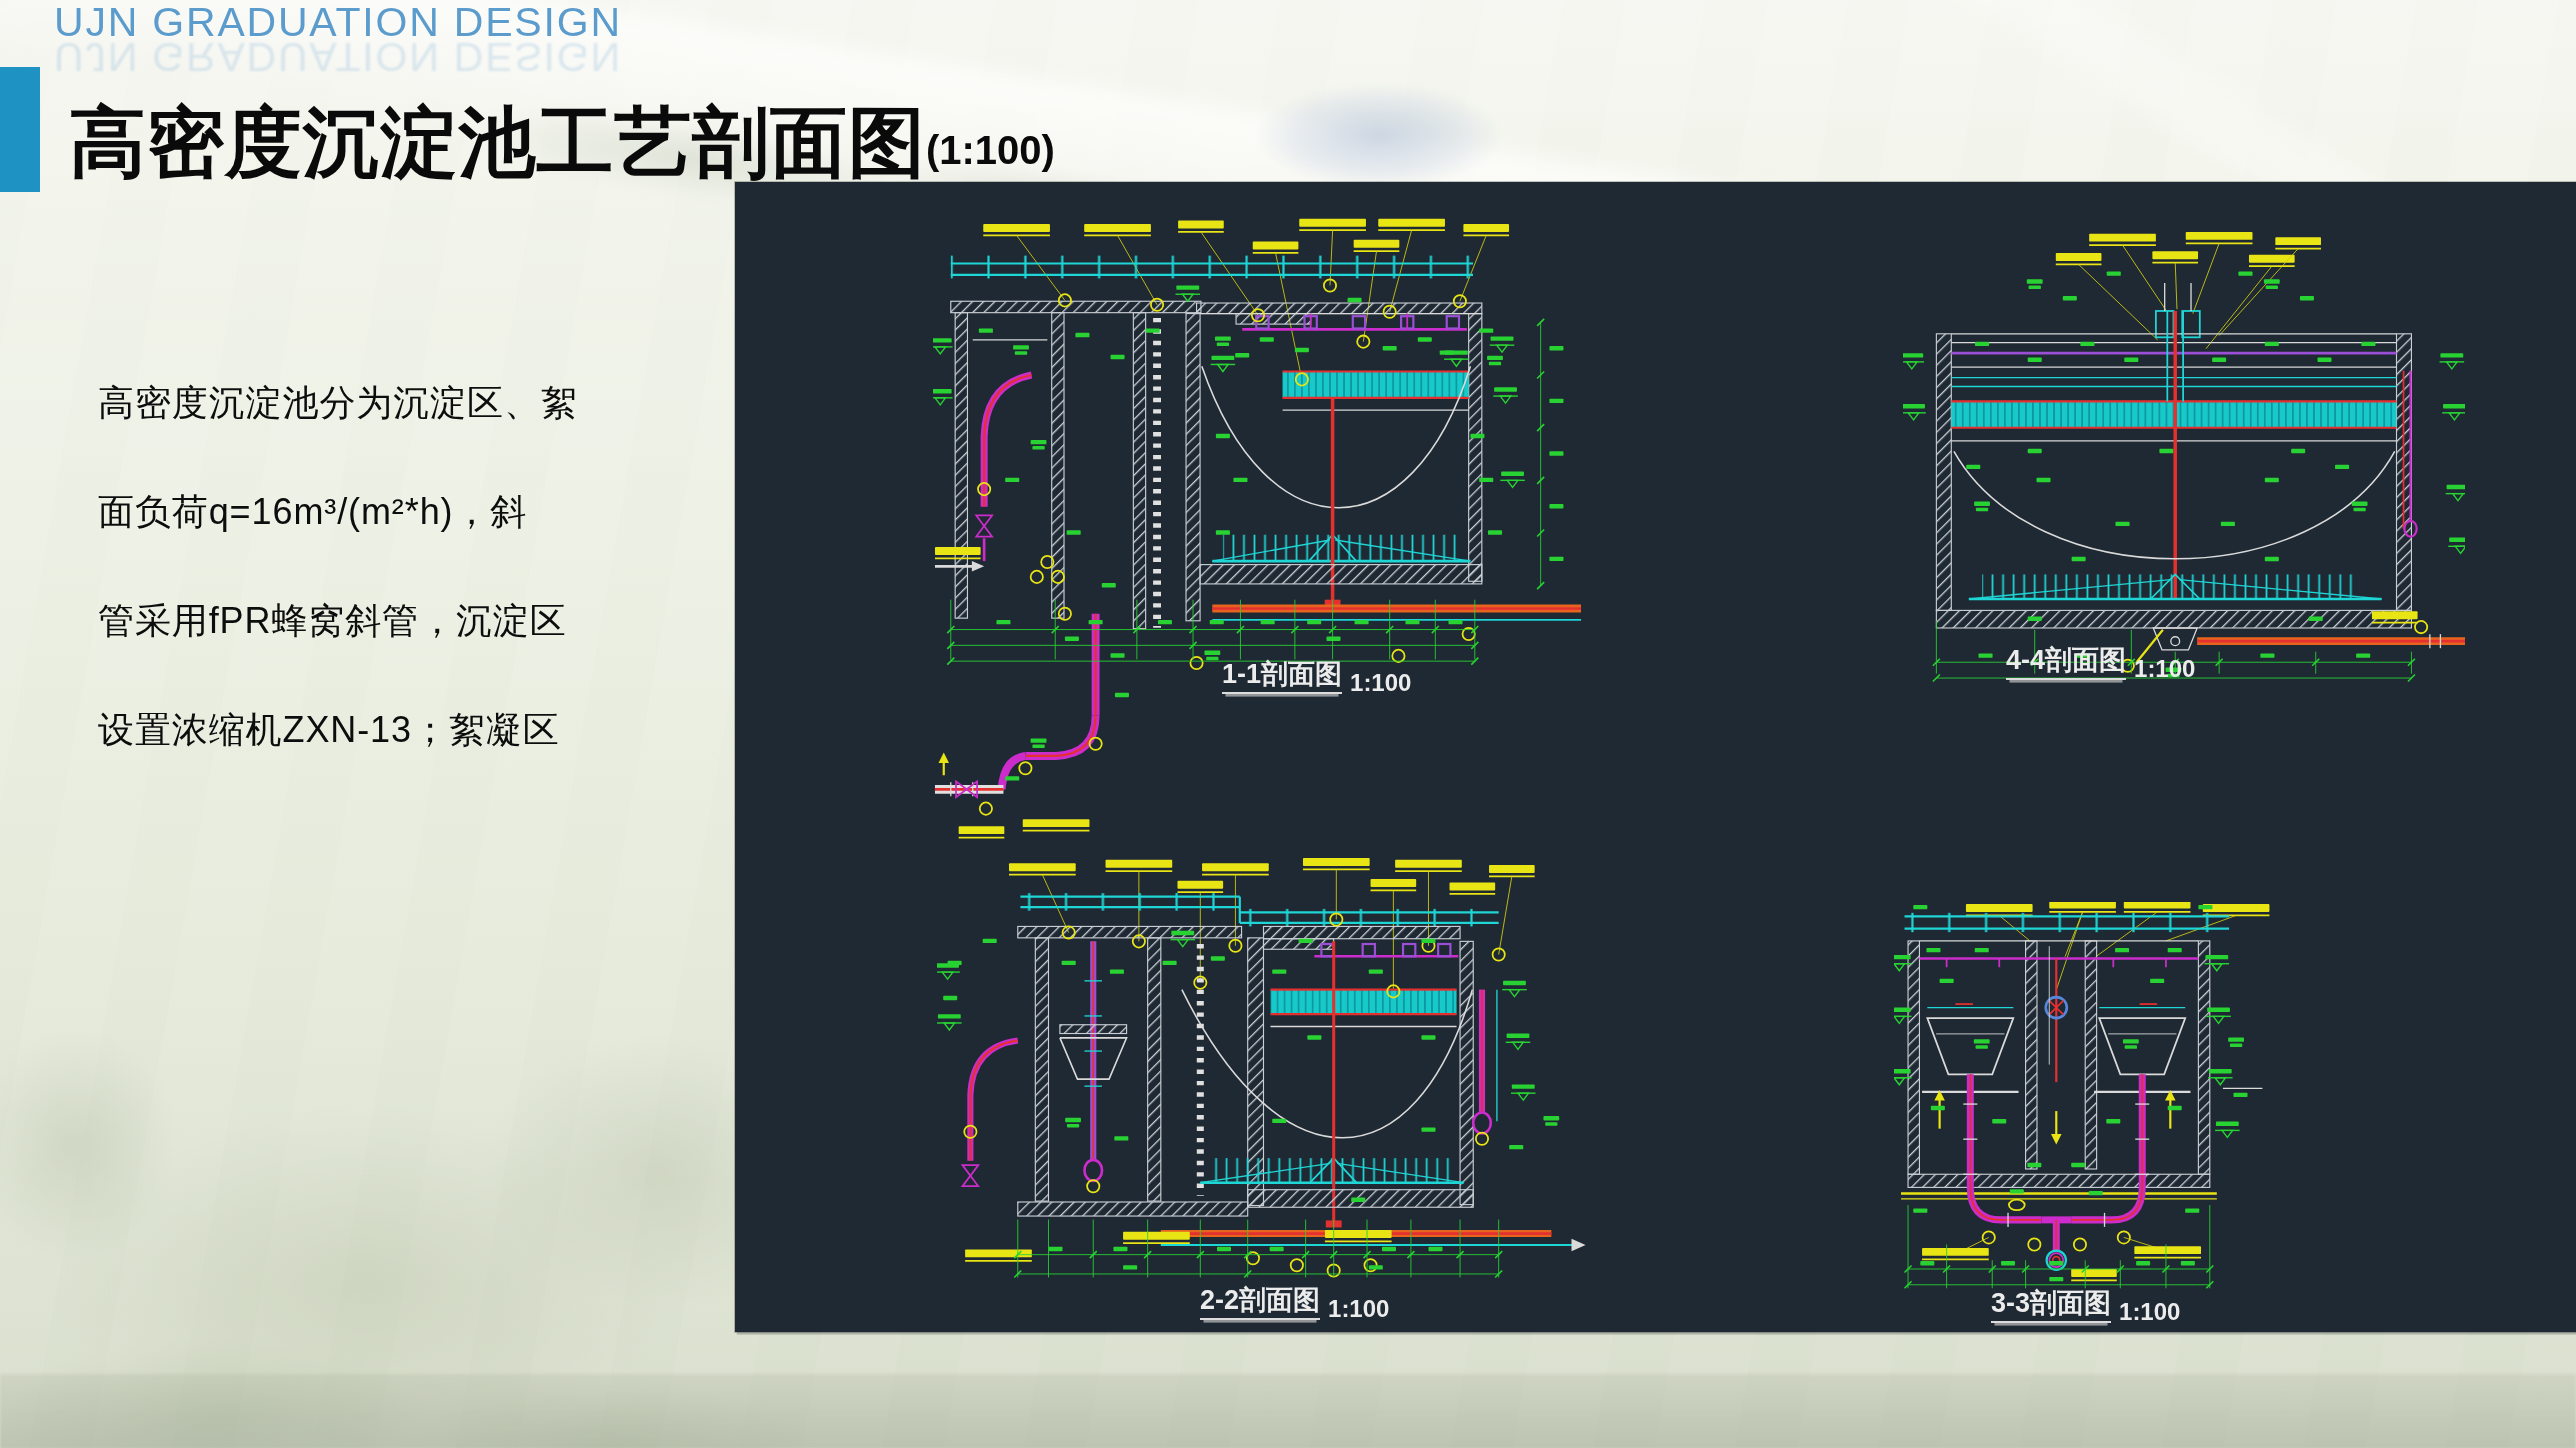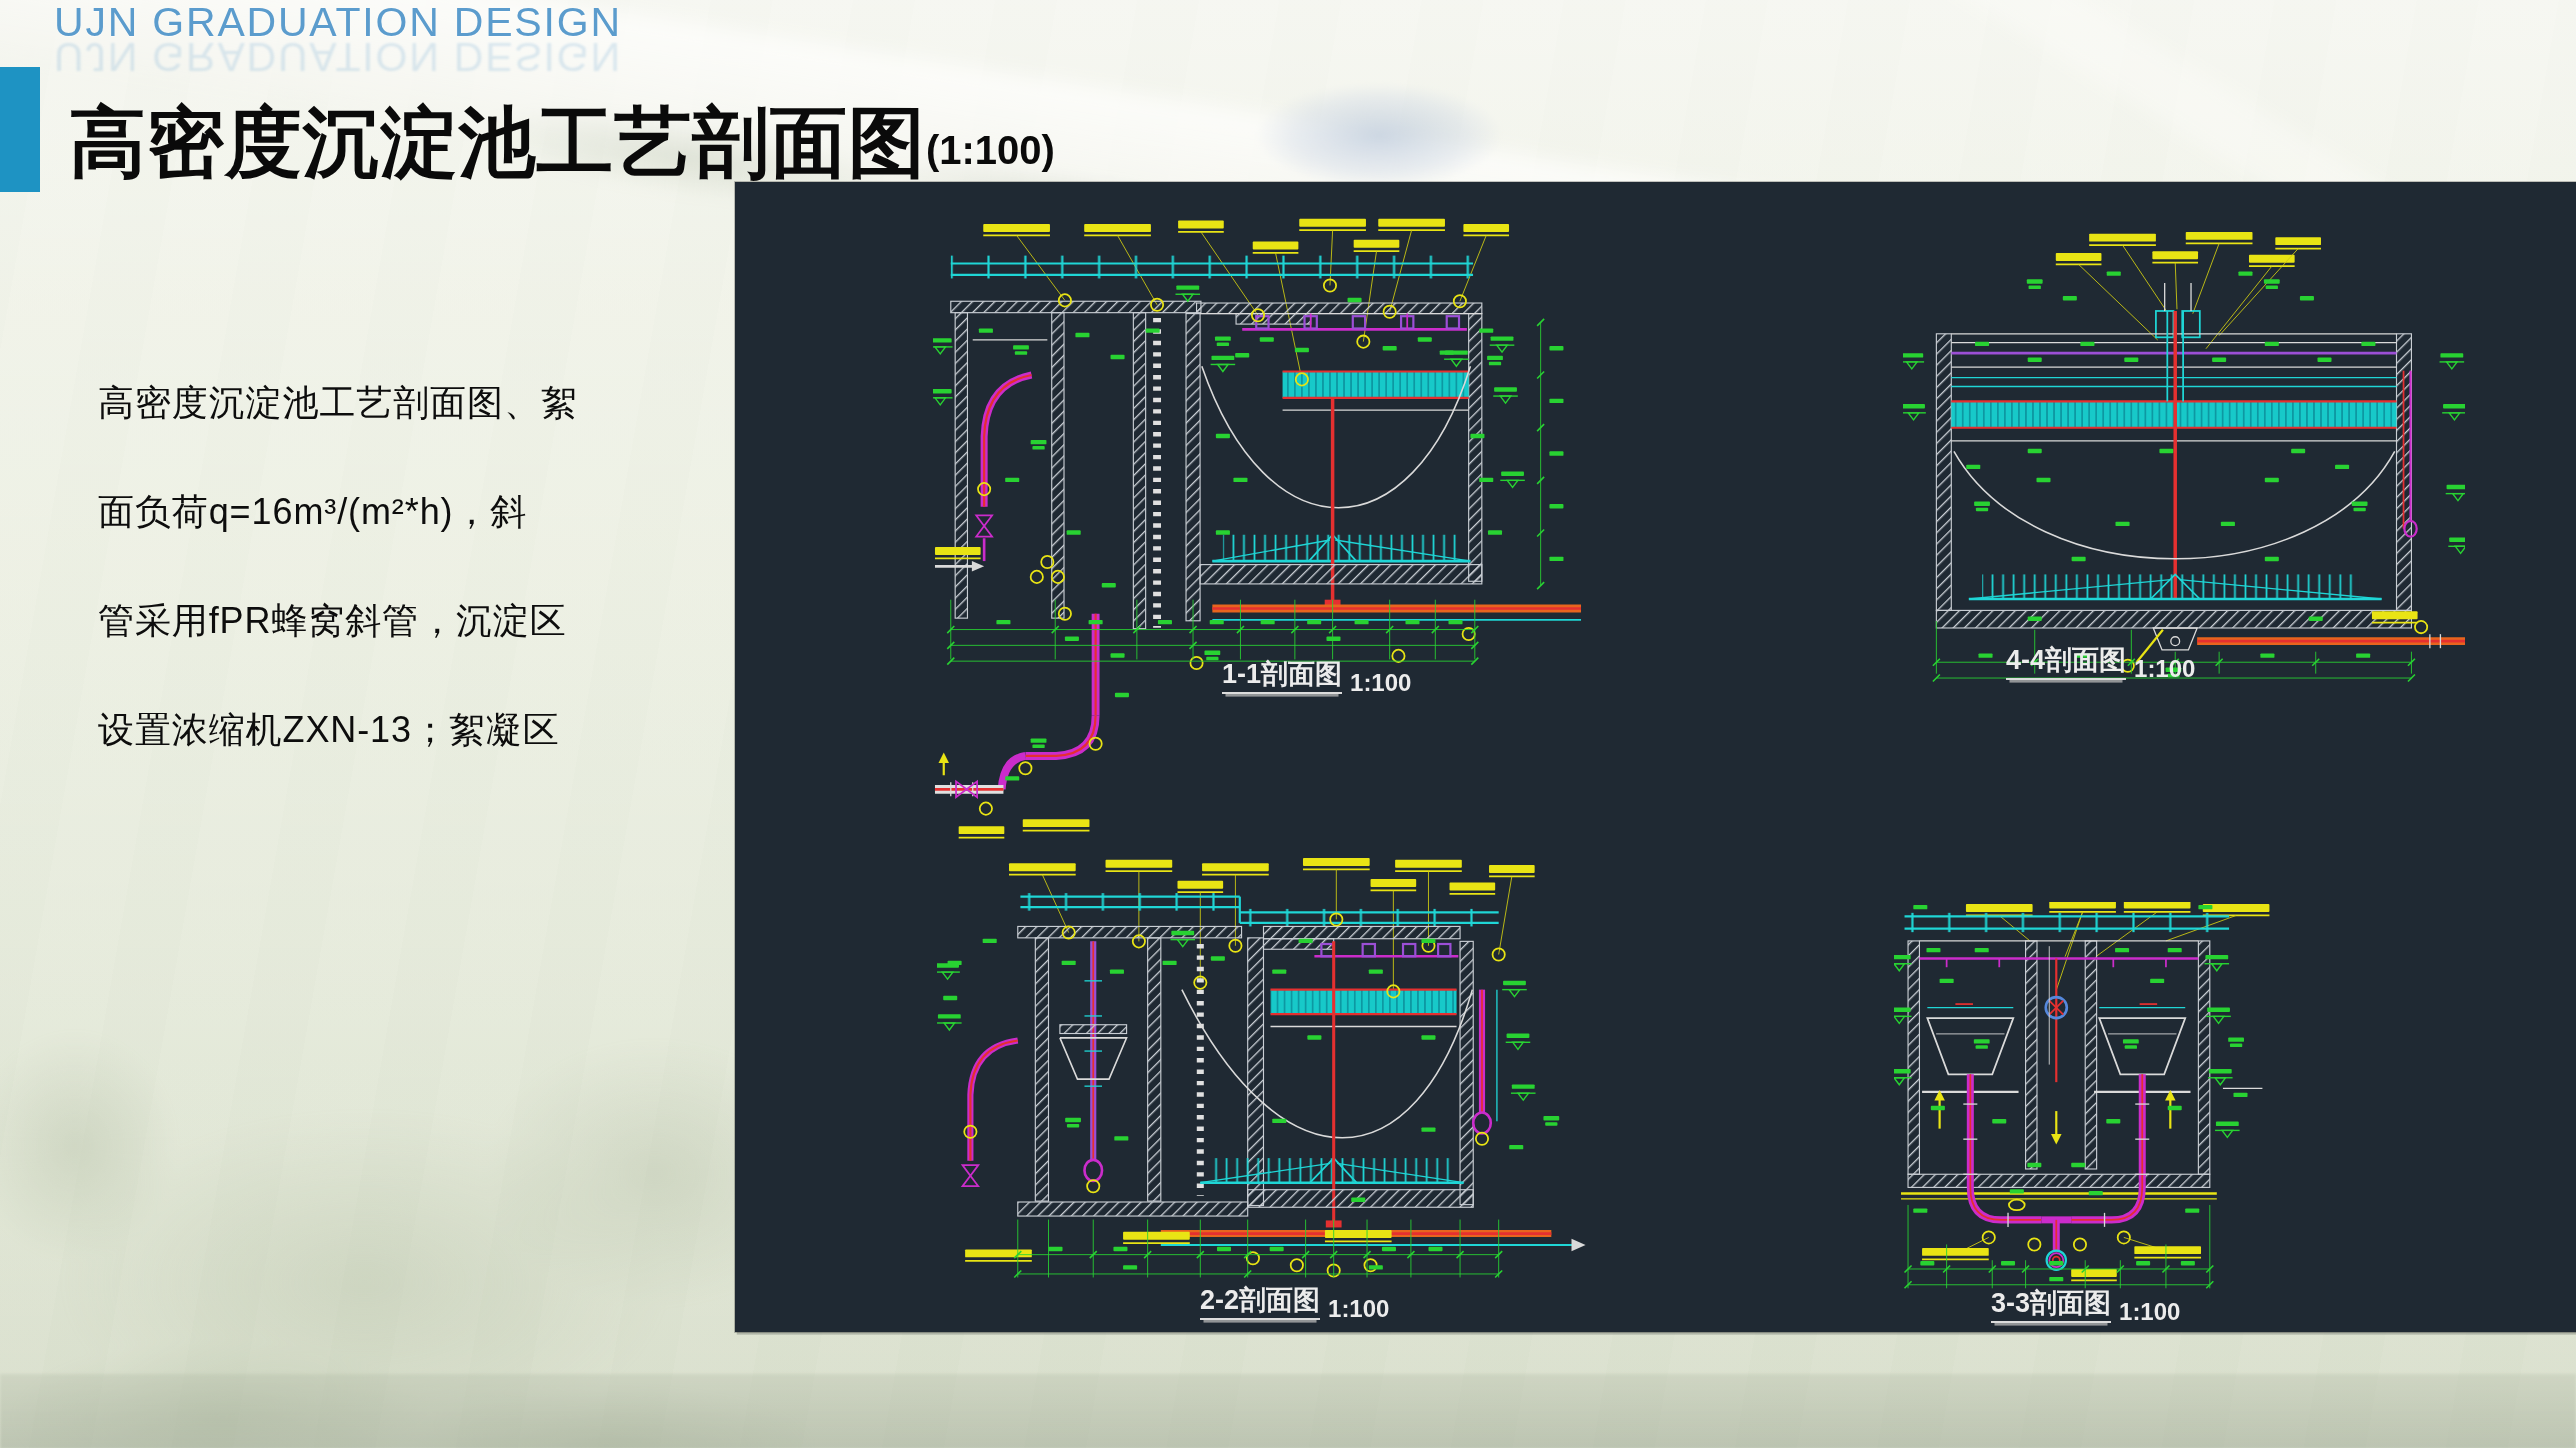--- a/index.html
+++ b/index.html
@@ -77,21 +77,21 @@
 
   <div class="brand-wrap">
     <div class="brand">UJN GRADUATION DESIGN</div>
     <div class="brand brand-reflect">UJN GRADUATION DESIGN</div>
   </div>
 
   <div class="accent"></div>
   <h1 class="title"><span>高密度沉淀池工艺剖面图</span><span class="title-scale">(1:100)</span></h1>
 
   <div class="desc">
-    <div class="desc-line">高密度沉淀池工艺剖面图、絮</div>
+    <div class="desc-line">高密度沉淀池分为沉淀区、絮</div>
     <div class="desc-line">面负荷q=16m³/(m²*h)，斜</div>
     <div class="desc-line">管采用fPR蜂窝斜管，沉淀区</div>
     <div class="desc-line">设置浓缩机ZXN-13；絮凝区</div>
   </div>
 
   <svg width="0" height="0" style="position:absolute">
     <defs>
       <pattern id="hatch" width="9" height="9" patternUnits="userSpaceOnUse" patternTransform="rotate(45)">
         <line x1="0" y1="0" x2="0" y2="9" stroke="#c9ced4" stroke-width="3"></line>
       </pattern>

